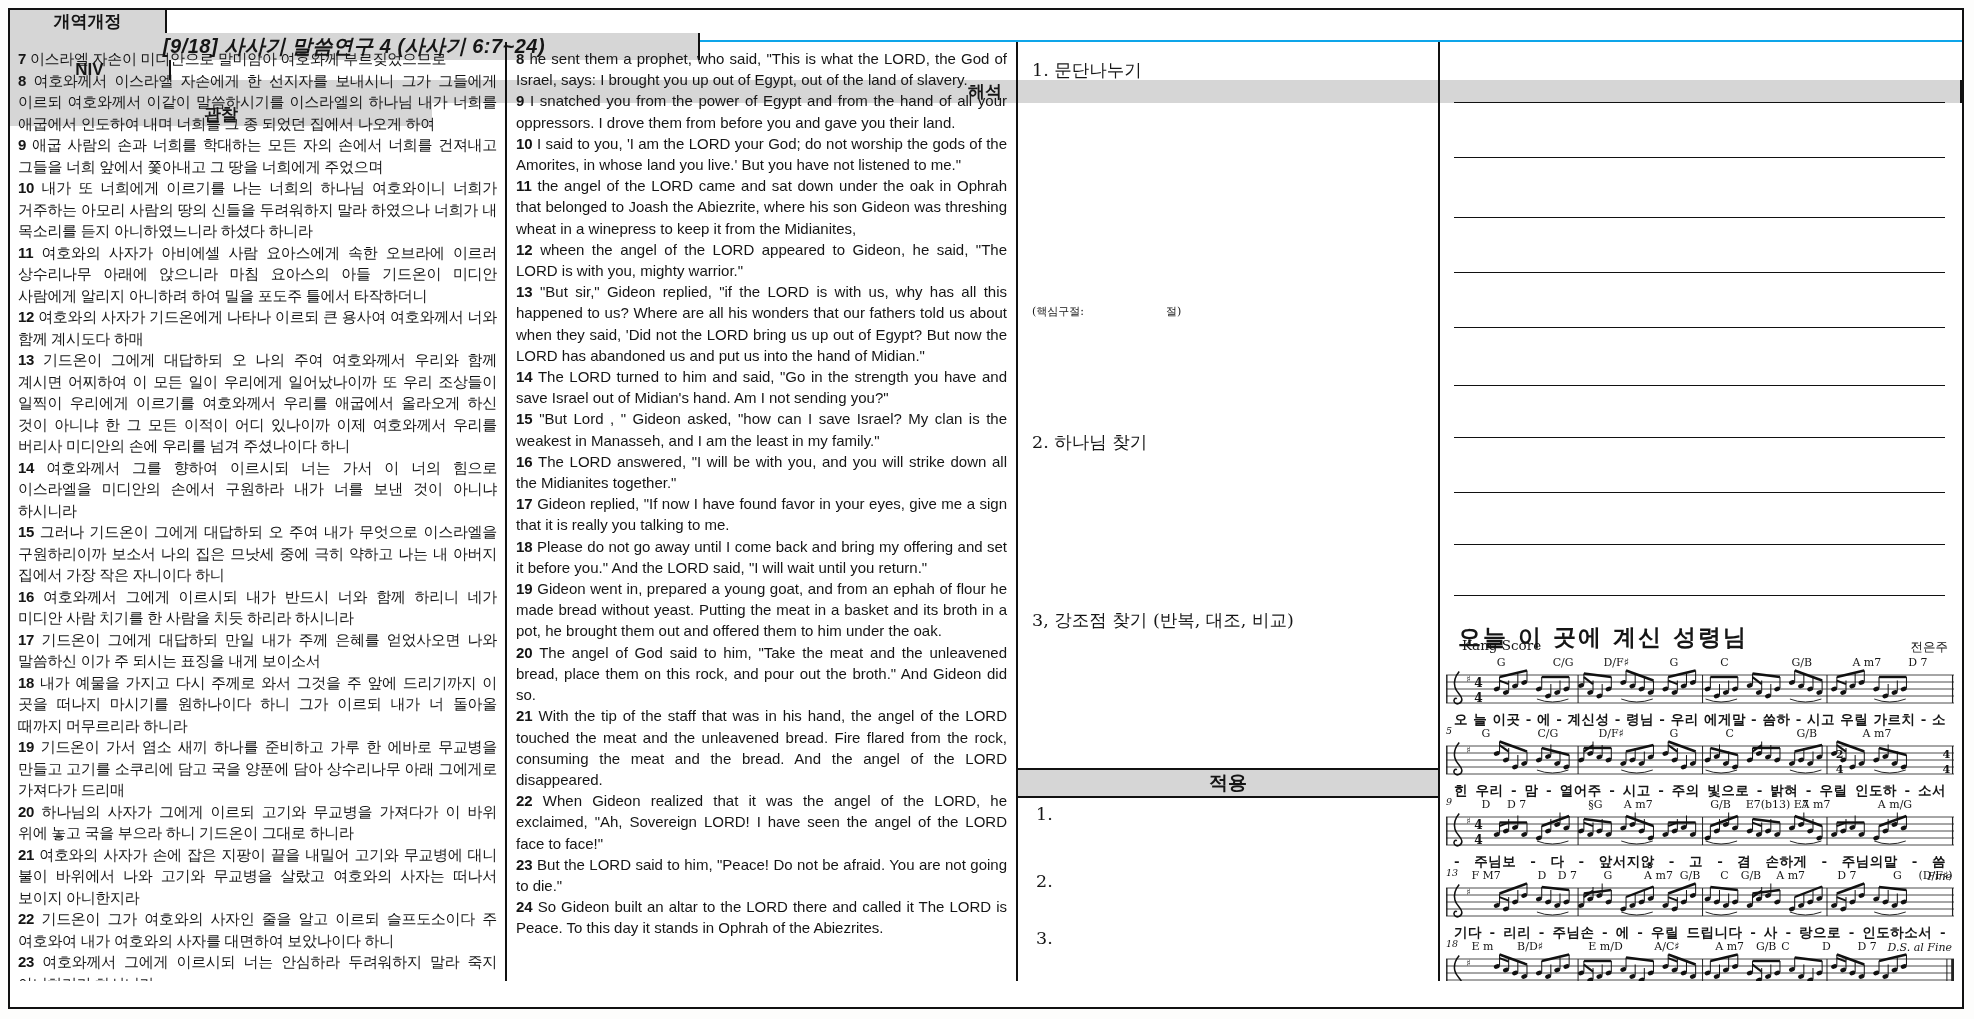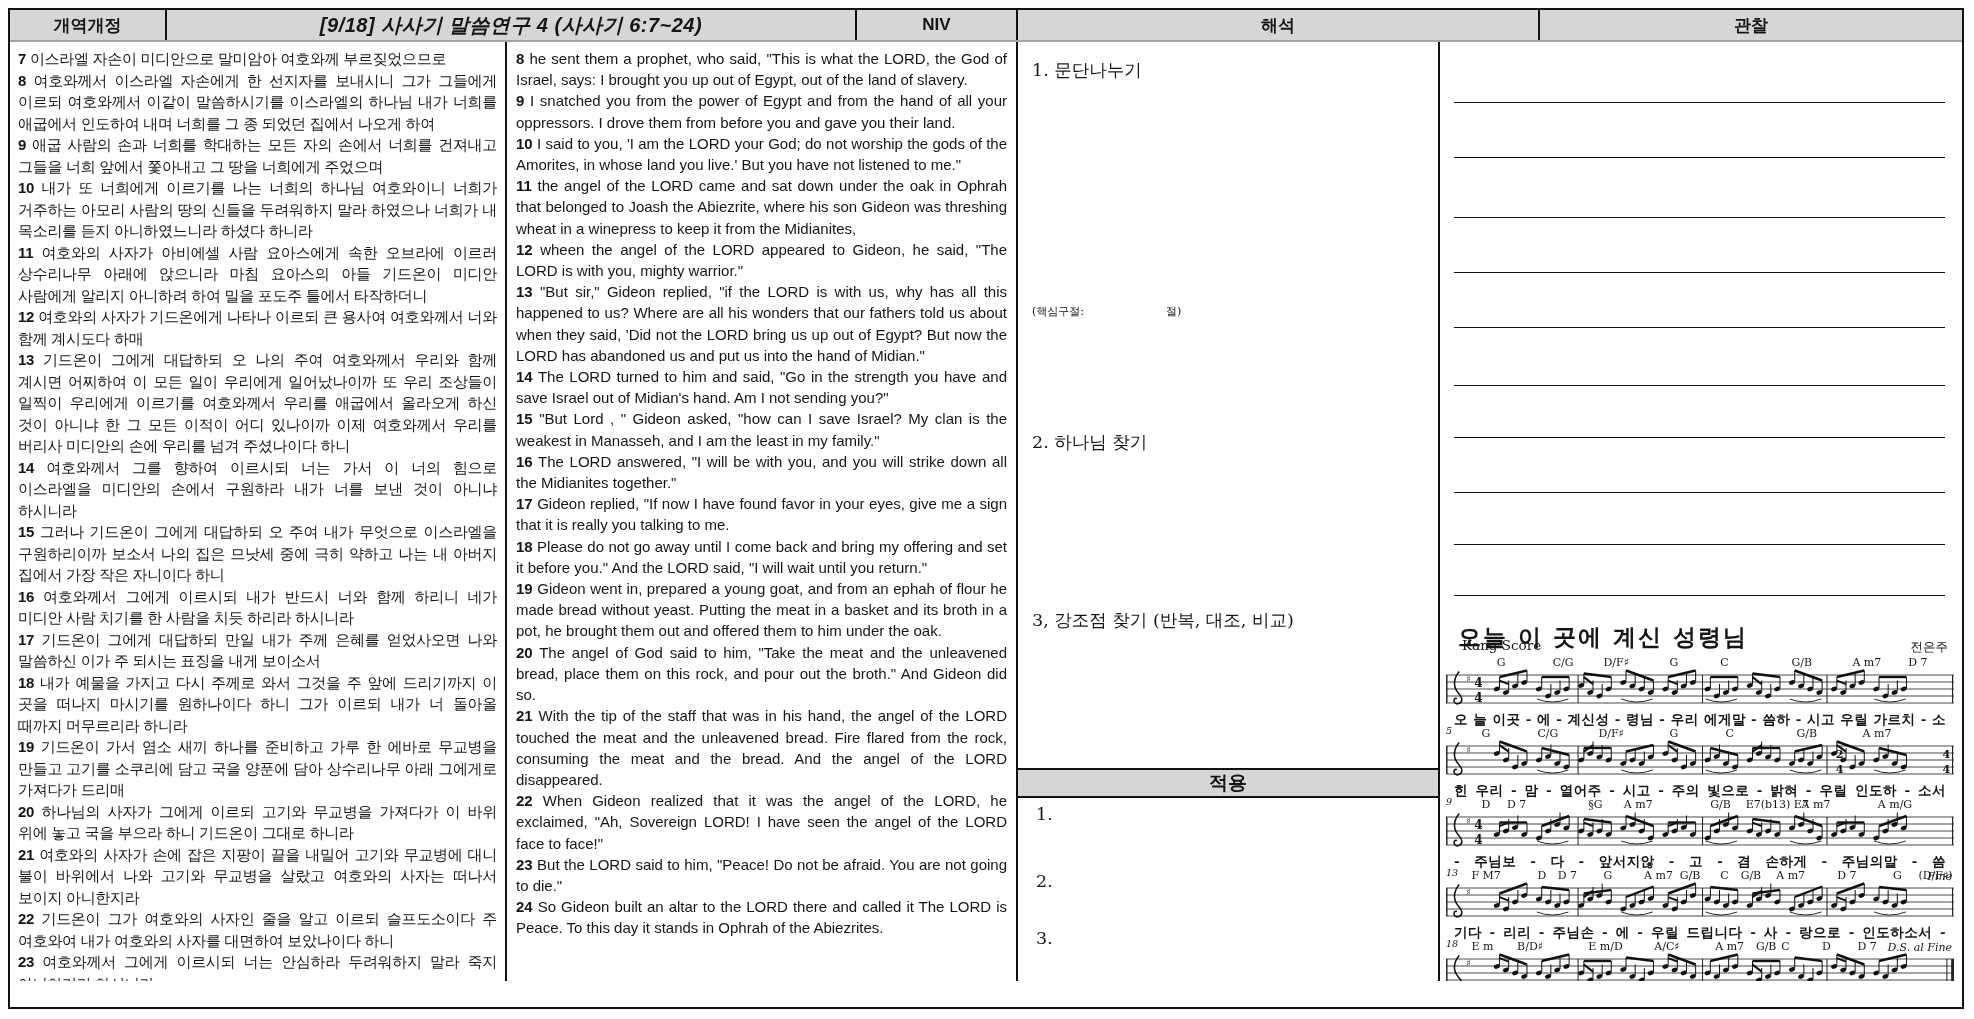--- a/index.html
+++ b/index.html
@@ -1,19 +1,19 @@
 <!DOCTYPE html>
 <html><head>
 <meta charset="utf-8">
 <style>
   html,body{margin:0;padding:0;background:#fff;}
   .page{position:relative;width:1974px;height:1019px;background:#fdfdfc;font-family:"Liberation Sans",sans-serif;color:#151515;overflow:hidden;}
   .sheet{position:absolute;left:8px;top:8px;width:1956px;height:1001px;border:2px solid #111;background:#fff;box-sizing:border-box;}
   
-  .hdr{display:flex;height:30px;border-bottom:2px solid #a3a3a3;}
+  .hdr{display:flex;height:30px;border-bottom:2px solid #0ea5e9;flex-direction:column;}
   .hc{background:#d6d6d6;border-right:2px solid #111;display:flex;align-items:center;justify-content:center;font-weight:bold;font-size:17px;box-sizing:border-box;}
   .hc.title{font-size:20px;letter-spacing:.5px;font-style:italic;}
   .hc:last-child{border-right:none;}
   
   .bodyrow{display:flex;height:939px;}
   .col{box-sizing:border-box;border-right:2px solid #111;position:relative;overflow:hidden;}
   .col:last-child{border-right:none;}
   .col-ko{width:497px;padding:6px 8px 0 8px;}
   .col-en{width:511px;padding:6px 9px 0 9px;}
   .col-obs{width:422px;}

